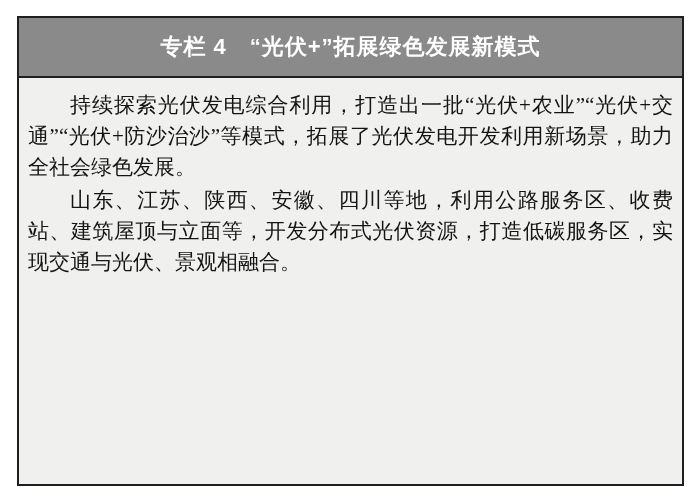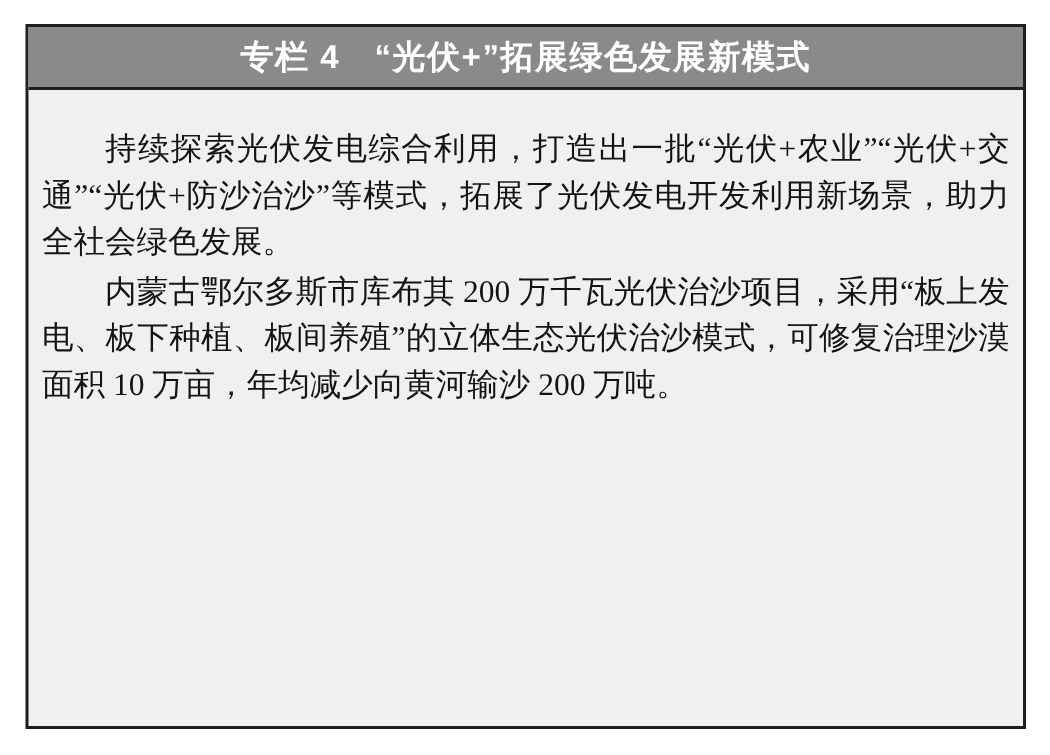--- a/index.html
+++ b/index.html
@@ -21,38 +21,38 @@
     left: 17px;
     top: 16px;
     width: 667px;
     height: 470px;
     box-sizing: border-box;
     border: 2px solid #1f1f1f;
     background: #f0f0ee;
   }
   .panel-header {
     box-sizing: border-box;
-    height: 42px;
+    height: 60px;
     background: #8a8a8a;
     border-bottom: 2px solid #1f1f1f;
     display: flex;
     align-items: center;
     justify-content: center;
   }
   .panel-title {
     font-family: "Liberation Sans", "DejaVu Sans", sans-serif;
     font-weight: bold;
     font-size: 22px;
     letter-spacing: 1px;
     color: #ffffff;
     white-space: nowrap;
   }
   .panel-body {
     box-sizing: border-box;
-    padding: 24px 9px 0 9px;
+    padding: 12px 9px 0 9px;
     font-family: "Liberation Serif", "DejaVu Serif", serif;
     font-size: 21px;
     line-height: 31px;
     color: #141414;
     text-align: justify;
   }
   .panel-body p {
     margin: 0 0 2px 0;
     text-indent: 2em;
   }
@@ -60,16 +60,16 @@
 </head>
 <body>
 
 <div class="page">
   <div class="panel">
     <div class="panel-header">
       <span class="panel-title">专栏 4　“光伏+”拓展绿色发展新模式</span>
     </div>
     <div class="panel-body">
       <p>持续探索光伏发电综合利用，打造出一批“光伏+农业”“光伏+交通”“光伏+防沙治沙”等模式，拓展了光伏发电开发利用新场景，助力全社会绿色发展。</p>
-      <p>内蒙古鄂尔多斯市库布其 200 万千瓦光伏治沙项目，采用“板上发电、板下种植、板间养殖”的立体生态光伏治沙模式，可修复治理沙漠面积 10 万亩，年均减少向黄河输沙 200 万吨。</p>
+      <p>山东、江苏、陕西、安徽、四川等地，利用公路服务区、收费站、建筑屋顶与立面等，开发分布式光伏资源，打造低碳服务区，实现交通与光伏、景观相融合。</p>
     </div>
   </div>
 </div>
 
 </body></html>

